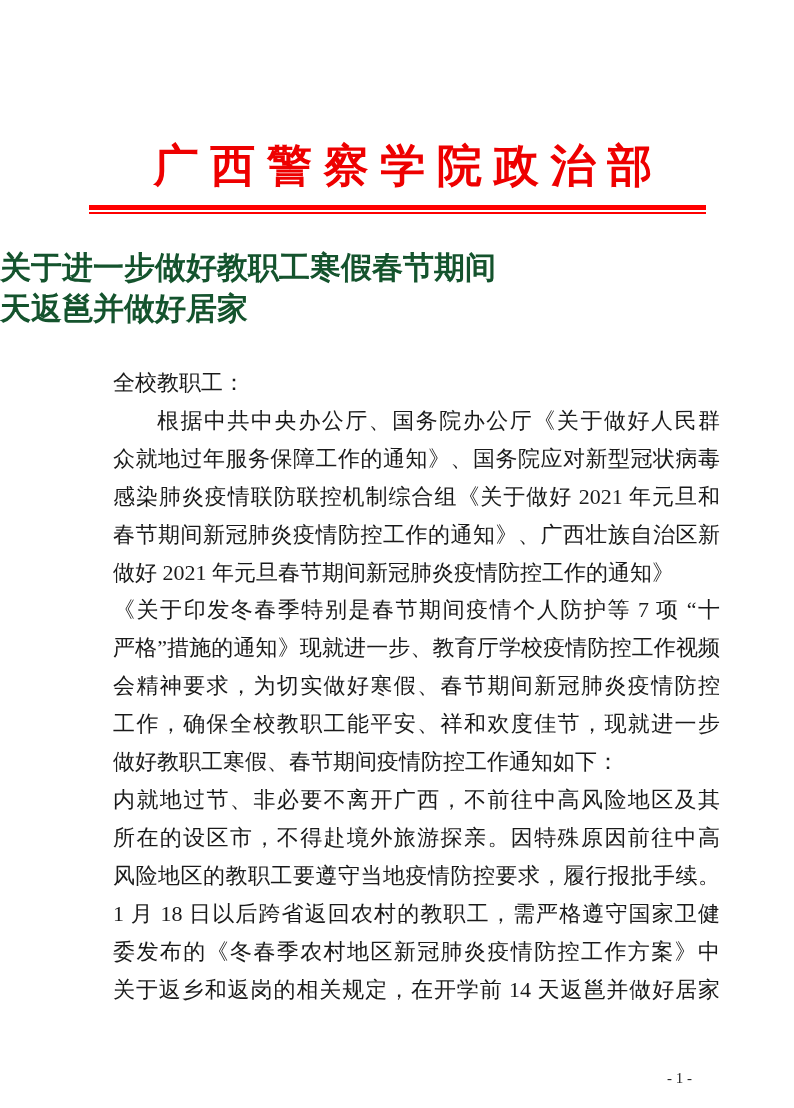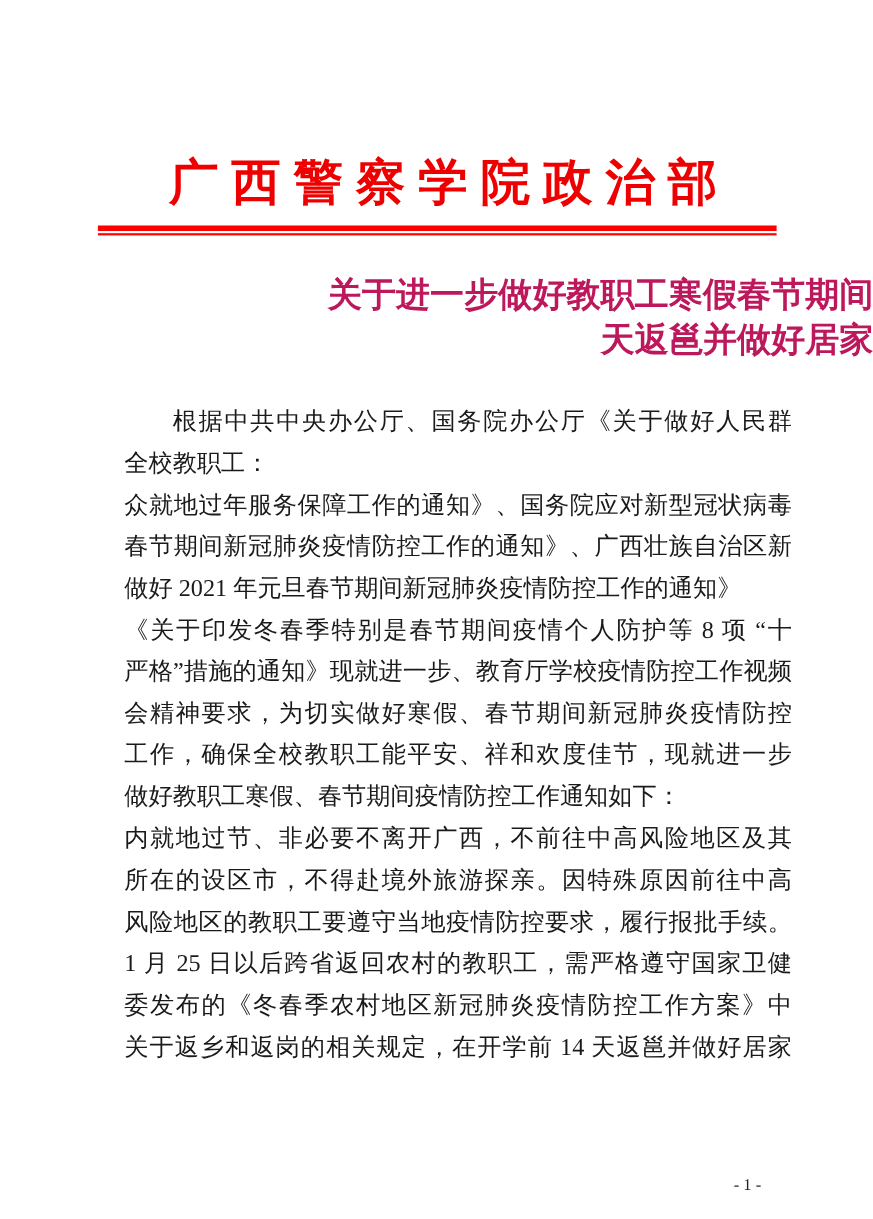--- a/index.html
+++ b/index.html
@@ -34,25 +34,25 @@
     width: 617px;
   }
   .red-rule .thick { height: 5px; background: #ff0000; }
   .red-rule .gap   { height: 2px; background: #ffffff; }
   .red-rule .thin  { height: 2px; background: #ff0000; }
 
   
   .doc-title {
     position: absolute;
     top: 203px; left: 0; right: 0;
-    text-align: right;
+    text-align: left;
     font-size: 31px;
     line-height: 41px;
     font-weight: bold;
-    color: #be185d;
+    color: #14532d;
   }
 
   
   .body-text {
     position: absolute;
     top: 320px; left: 113px;
     width: 607px;
     font-size: 22px;
     line-height: 37.9px;
   }
@@ -87,50 +87,51 @@
     <div class="thin"></div>
   </div>
 
   <div class="doc-title">
     <div>关于进一步做好教职工寒假春节期间</div>
     <div>天返邕并做好居家</div>
   </div>
 
   <div class="body-text">
 
+      <div class="body-line"><span>全校教职工：</span></div>
+
       <div class="body-line indent justify"><span>根据中共中央办公厅、国务院办公厅《关于做好人民群</span></div>
-
-      <div class="body-line"><span>全校教职工：</span></div>
 
       <div class="body-line justify"><span>众就地过年服务保障工作的通知》、国务院应对新型冠状病毒</span></div>
 
+      <div class="body-line justify"><span>感染肺炎疫情联防联控机制综合组《关于做好 2021 年元旦和</span></div>
 
       <div class="body-line justify"><span>春节期间新冠肺炎疫情防控工作的通知》、广西壮族自治区新</span></div>
 
 
       <div class="body-line"><span>做好 2021 年元旦春节期间新冠肺炎疫情防控工作的通知》</span></div>
 
-      <div class="body-line justify"><span>《关于印发冬春季特别是春节期间疫情个人防护等 8 项 “十</span></div>
+      <div class="body-line justify"><span>《关于印发冬春季特别是春节期间疫情个人防护等 7 项 “十</span></div>
 
       <div class="body-line justify"><span>严格”措施的通知》现就进一步、教育厅学校疫情防控工作视频</span></div>
 
       <div class="body-line justify"><span>会精神要求，为切实做好寒假、春节期间新冠肺炎疫情防控</span></div>
 
       <div class="body-line justify"><span>工作，确保全校教职工能平安、祥和欢度佳节，现就进一步</span></div>
 
       <div class="body-line"><span>做好教职工寒假、春节期间疫情防控工作通知如下：</span></div>
 
 
       <div class="body-line justify"><span>内就地过节、非必要不离开广西，不前往中高风险地区及其</span></div>
 
       <div class="body-line justify"><span>所在的设区市，不得赴境外旅游探亲。因特殊原因前往中高</span></div>
 
       <div class="body-line justify"><span>风险地区的教职工要遵守当地疫情防控要求，履行报批手续。</span></div>
 
-      <div class="body-line justify"><span>1 月 25 日以后跨省返回农村的教职工，需严格遵守国家卫健</span></div>
+      <div class="body-line justify"><span>1 月 18 日以后跨省返回农村的教职工，需严格遵守国家卫健</span></div>
 
       <div class="body-line justify"><span>委发布的《冬春季农村地区新冠肺炎疫情防控工作方案》中</span></div>
 
       <div class="body-line justify"><span>关于返乡和返岗的相关规定，在开学前 14 天返邕并做好居家</span></div>
     </div>
 
   <div class="page-number">- 1 -</div>
 
 </div>
 

